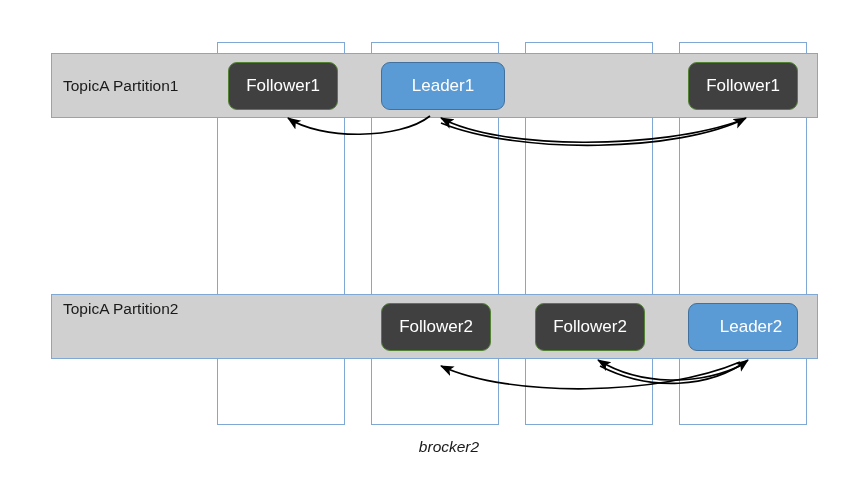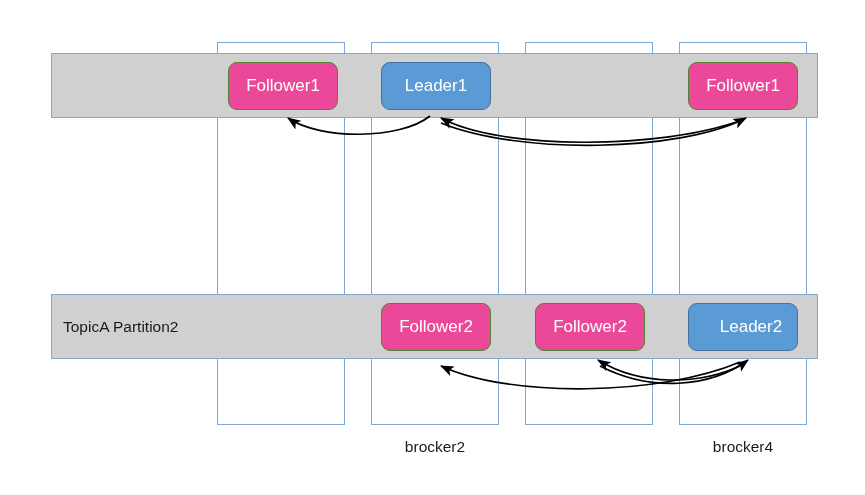--- a/index.html
+++ b/index.html
@@ -52,21 +52,21 @@
     justify-content: center;
     color: #ffffff;
     font-size: 17px;
     white-space: nowrap;
   }
   .node-box.leader {
     background: #5b9bd5;
     border: 1.5px solid #41719c;
   }
   .node-box.follower {
-    background: #ec4899;
+    background: #404040;
     border: 1.5px solid #548235;
   }
   
   #arrow-layer {
     position: absolute;
     left: 0;
     top: 0;
     width: 865px;
     height: 495px;
     pointer-events: none;
@@ -76,34 +76,34 @@
 <body>
 
 <div id="canvas">
 
   <div class="broker-col" style="left:217px; top:42px; width:128px; height:383px;"></div>
   <div class="broker-col" style="left:371px; top:42px; width:128px; height:383px;"></div>
   <div class="broker-col" style="left:525px; top:42px; width:128px; height:383px;"></div>
   <div class="broker-col" style="left:679px; top:42px; width:128px; height:383px;"></div>
 
   <div class="partition-bar" style="left:51px; top:53px; width:767px; height:65px;"></div>
+  <div class="partition-label" style="left:63px; top:53px; height:65px; line-height:65px;">TopicA  Partition1</div>
 
   <div class="partition-bar" style="left:51px; top:294px; width:767px; height:65px;"></div>
-  <div class="partition-label" style="left:63px; top:294px; height:54px; line-height:65px;">TopicA  Partition2</div>
+  <div class="partition-label" style="left:63px; top:276px; height:54px; line-height:65px;">TopicA  Partition2</div>
 
   <div class="node-box follower" style="left:228px; top:62px; width:110px; height:48px;">Follower1</div>
-  <div class="node-box leader" style="left:381px; top:62px; width:110px; height:48px;">Leader1</div>
+  <div class="node-box leader" style="left:381px; top:62px; width:124px; height:48px;">Leader1</div>
   <div class="node-box follower" style="left:688px; top:62px; width:110px; height:48px;">Follower1</div>
 
   <div class="node-box follower" style="left:381px; top:303px; width:110px; height:48px;">Follower2</div>
   <div class="node-box follower" style="left:535px; top:303px; width:110px; height:48px;">Follower2</div>
   <div class="node-box leader" style="left:688px; top:303px; width:110px; height:48px;padding-left:16px;">Leader2</div>
 
-  <div class="broker-label" style="left:371px; top:438px; width:128px;">brocker2</div>
-  <div class="broker-label" style="left:679px; top:438px; width:128px;">brocker4</div>
+  <div class="broker-label" style="left:385px; top:438px; width:128px;font-style:italic;">brocker2</div>
 
   <svg id="arrow-layer" viewBox="0 0 865 495" xmlns="http://www.w3.org/2000/svg">
     <defs>
       <marker id="ah" markerWidth="9" markerHeight="9" refX="7.4" refY="3.1" orient="auto" markerUnits="strokeWidth">
         <path d="M0,0 L8,3.1 L0,6.2 L1.9,3.1 Z" fill="#000000"></path>
       </marker>
     </defs>
 
     <path d="M 430,116 C 400,140 320,140 288,118" fill="none" stroke="#000000" stroke-width="1.7" marker-end="url(#ah)"></path>
 

